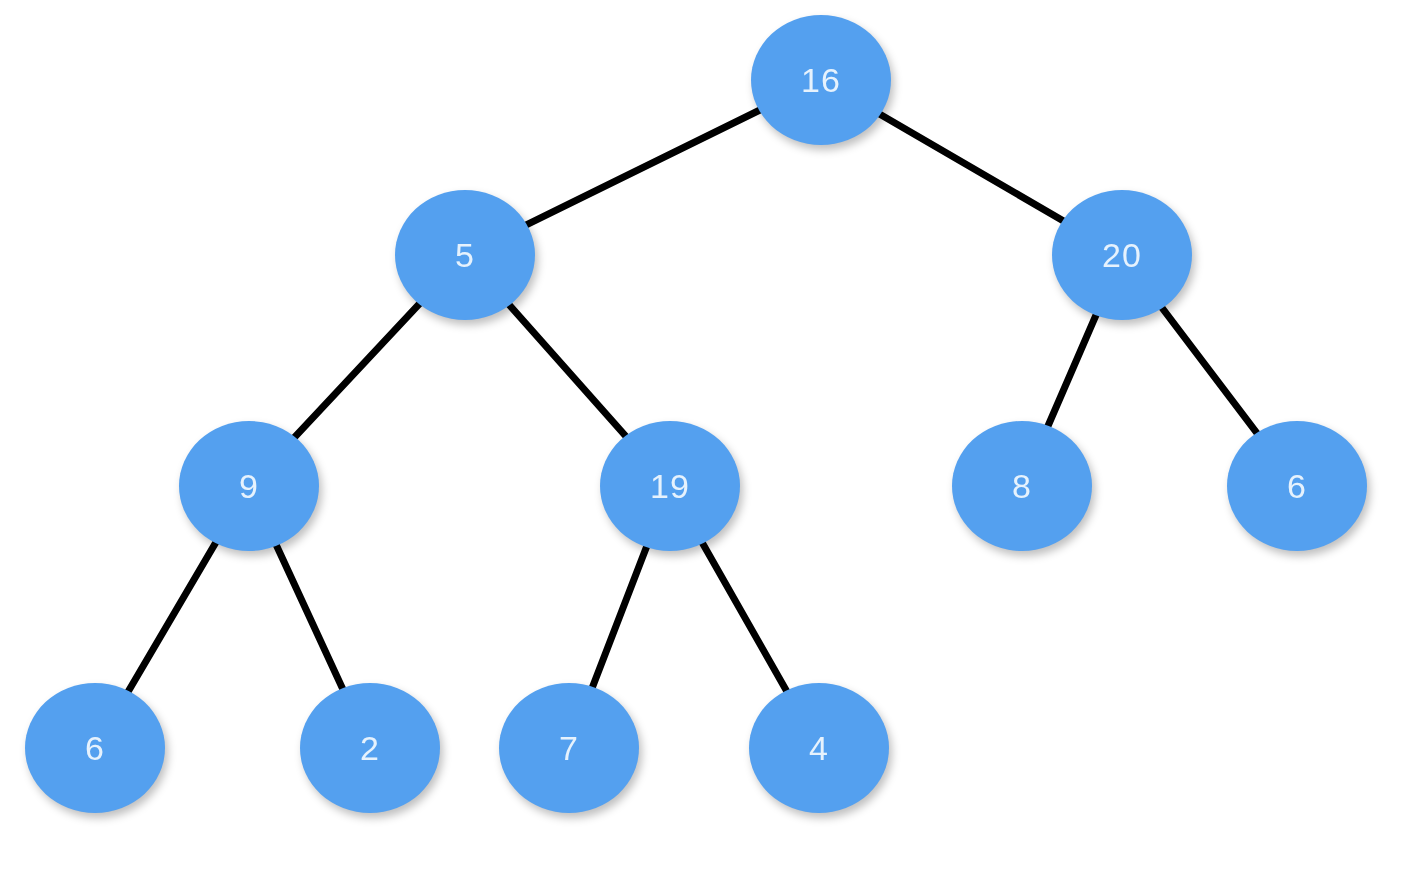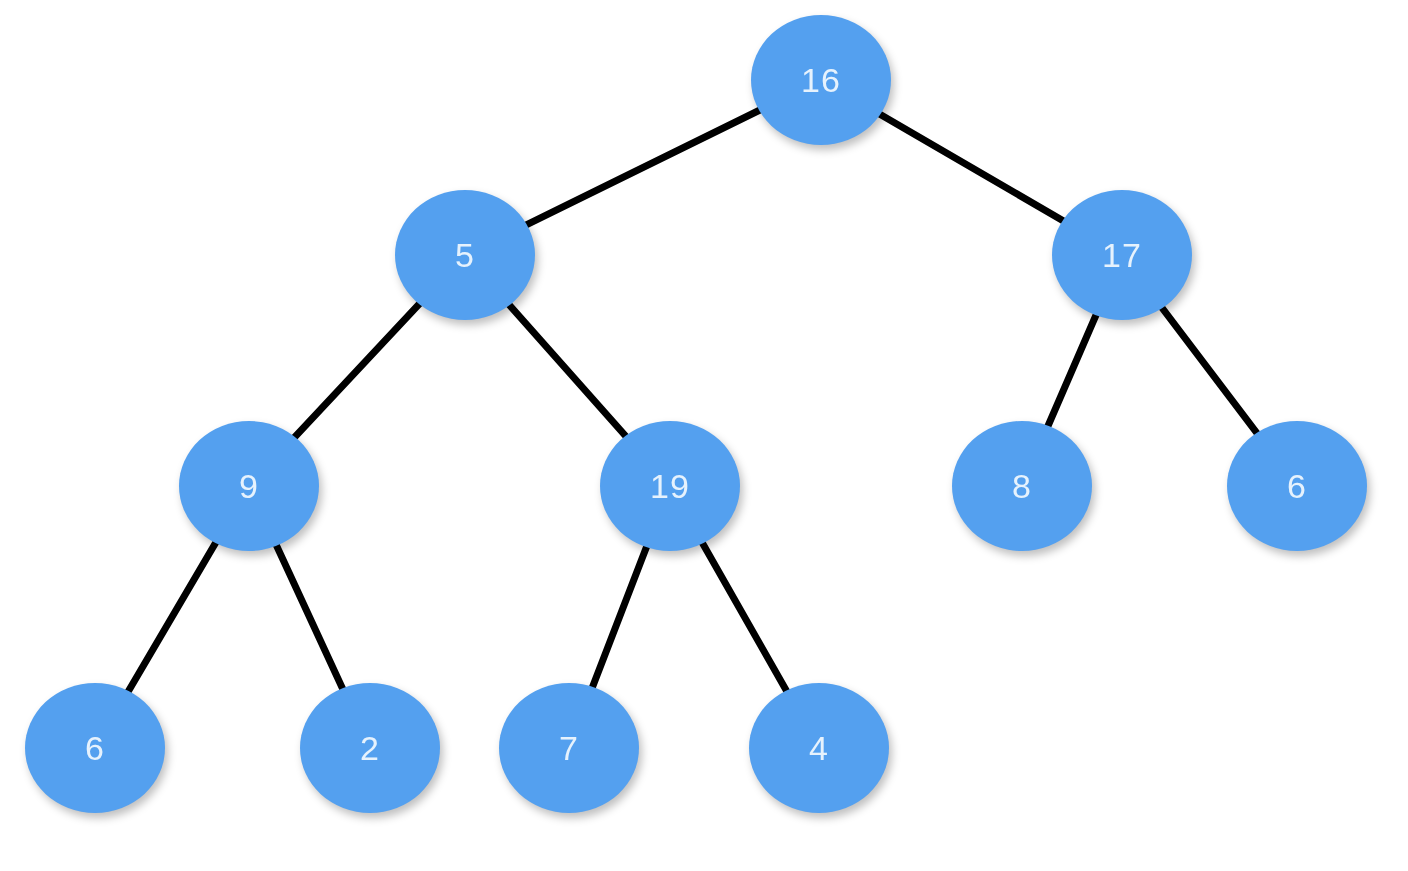--- a/index.html
+++ b/index.html
@@ -53,21 +53,21 @@
       <line x1="670" y1="486" x2="819" y2="748" stroke="#000000" stroke-width="7" stroke-linecap="round"></line>
     </svg>
 
 <div class="tree-node" style="left: 821px; top: 80px; width: 140px; height: 130px; background: rgb(84, 160, 239); color: rgb(230, 242, 253);">
       <span>16</span>
     </div>
     <div class="tree-node" style="left: 465px; top: 255px; width: 140px; height: 130px; background: rgb(84, 160, 239); color: rgb(230, 242, 253);">
       <span>5</span>
     </div>
     <div class="tree-node" style="left: 1122px; top: 255px; width: 140px; height: 130px; background: rgb(84, 160, 239); color: rgb(230, 242, 253);">
-      <span>17</span>
+      <span>20</span>
     </div>
     <div class="tree-node" style="left: 249px; top: 486px; width: 140px; height: 130px; background: rgb(84, 160, 239); color: rgb(230, 242, 253);">
       <span>9</span>
     </div>
     <div class="tree-node" style="left: 670px; top: 486px; width: 140px; height: 130px; background: rgb(84, 160, 239); color: rgb(230, 242, 253);">
       <span>19</span>
     </div>
     <div class="tree-node" style="left: 1022px; top: 486px; width: 140px; height: 130px; background: rgb(84, 160, 239); color: rgb(230, 242, 253);">
       <span>8</span>
     </div>

